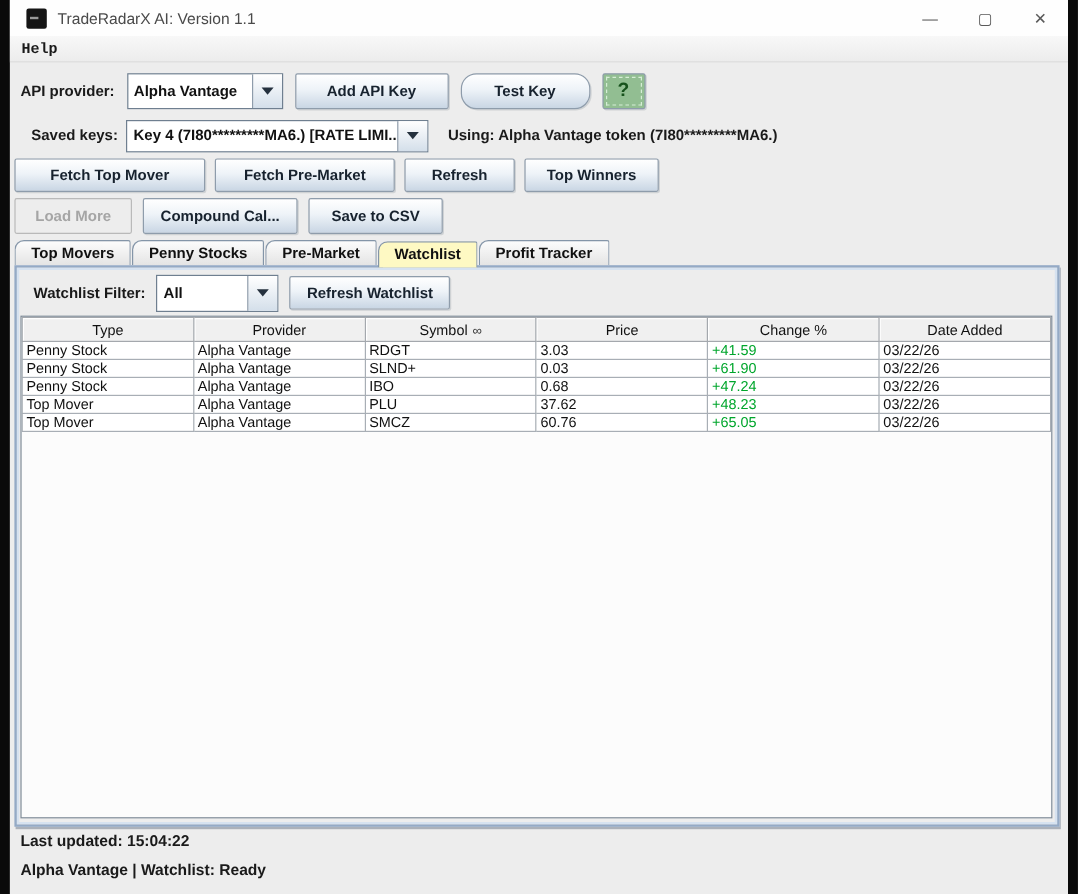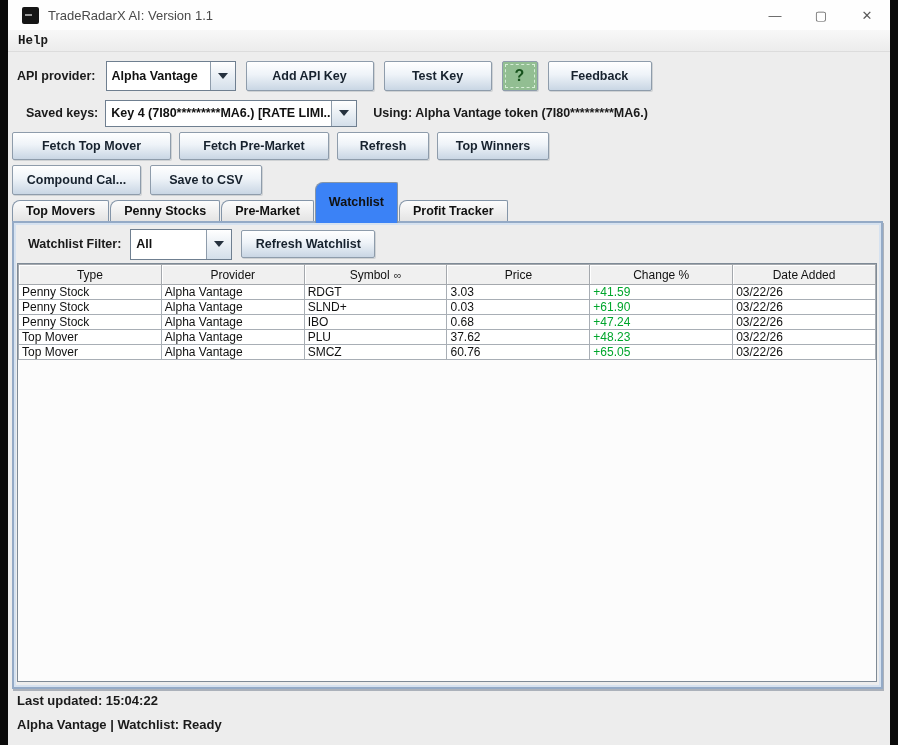--- a/index.html
+++ b/index.html
@@ -57,21 +57,21 @@
   .row-keys    { top:99px; height:28px; padding-left:18px; gap:7px; }
   .row-fetch   { top:132px; height:28px; padding-left:4px; gap:8px; }
   .row-actions { top:165px; height:30px; padding-left:4px; gap:9px; }
 
   
   .tabs { position:absolute; left:4px; top:198px; height:23px; display:flex; align-items:flex-end; z-index:3; }
   .tab { height:21px; padding:0 13px; margin-right:1px; display:flex; align-items:center;
          font-size:12.5px; font-weight:bold; color:#111;
          background:linear-gradient(#FCFCFC,#E4E4E4); border:1px solid #8495A8; border-bottom:none;
          border-radius:8px 2px 0 0; position:relative; }
-  .tab.selected { height:41px; background:#3b82f6; z-index:4; margin-bottom:-2px; padding-bottom:2px; }
+  .tab.selected { height:22px; background:#fef9c3; z-index:4; margin-bottom:-2px; padding-bottom:2px; }
 
   
   .panel { position:absolute; left:4px; right:7px; top:221px; height:468px;
            border:2px solid #94AAC6; background:#EDEDED;
            box-shadow:inset 0 0 0 2px #D6E2F0, 1px 2px 0 rgba(90,105,125,0.45); z-index:2; }
   .filter-row { position:absolute; left:14px; top:7px; height:28px; display:flex; align-items:center; gap:9px; }
 
   .scrollpane { position:absolute; left:3px; right:4px; top:40px; bottom:5px;
                 border:1px solid #7E8A96; background:#FCFCFC; overflow:hidden; }
 
@@ -112,23 +112,22 @@
 
   <div class="row row-api">
     <span class="lbl">API provider:</span>
     <div class="combo" style="width:130px;height:30px;">
       <span class="value">Alpha Vantage</span>
       <span class="arrow-btn">
           <span class="tri-down"></span>
         </span>
     </div>
     <div class="btn" style="width:128px;height:30px;">Add API Key</div>
-    <div class="btn" style="width:108px;height:30px;">Test Key</div>
+    <div class="btn" style="width:108px;height:30px;border-radius:13px;">Test Key</div>
     <div class="btn help" style="width:36px;height:30px;">?</div>
-    <div class="btn" style="width:104px;height:30px;">Feedback</div>
   </div>
 
   <div class="row row-keys">
     <span class="lbl">Saved keys:</span>
     <div class="combo" style="width:252px;height:27px;">
       <span class="value">Key 4 (7I80*********MA6.) [RATE LIMI...</span>
       <span class="arrow-btn">
           <span class="tri-down"></span>
         </span>
     </div>
@@ -136,20 +135,21 @@
   </div>
 
   <div class="row row-fetch">
     <div class="btn" style="width:159px;height:28px;">Fetch Top Mover</div>
     <div class="btn" style="width:150px;height:28px;">Fetch Pre-Market</div>
     <div class="btn" style="width:92px;height:28px;">Refresh</div>
     <div class="btn" style="width:112px;height:28px;">Top Winners</div>
   </div>
 
   <div class="row row-actions">
+    <div class="btn disabled" style="width:98px;height:30px;">Load More</div>
     <div class="btn" style="width:129px;height:30px;">Compound Cal...</div>
     <div class="btn" style="width:112px;height:30px;">Save to CSV</div>
   </div>
 
   <div class="tabs">
     <div class="tab">Top Movers</div>
     <div class="tab">Penny Stocks</div>
     <div class="tab">Pre-Market</div>
     <div class="tab selected">Watchlist</div>
     <div class="tab">Profit Tracker</div>

